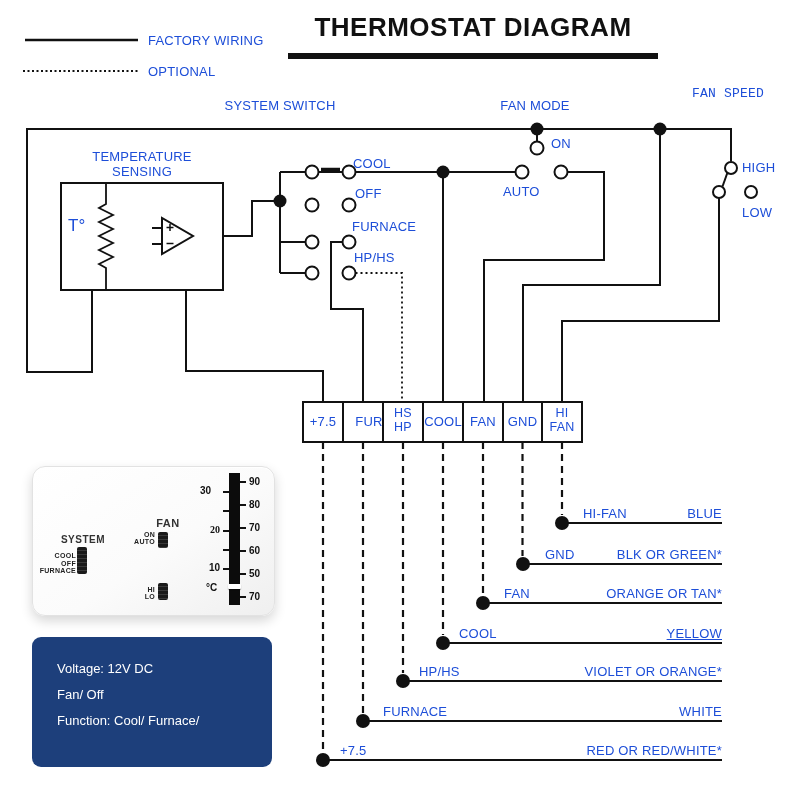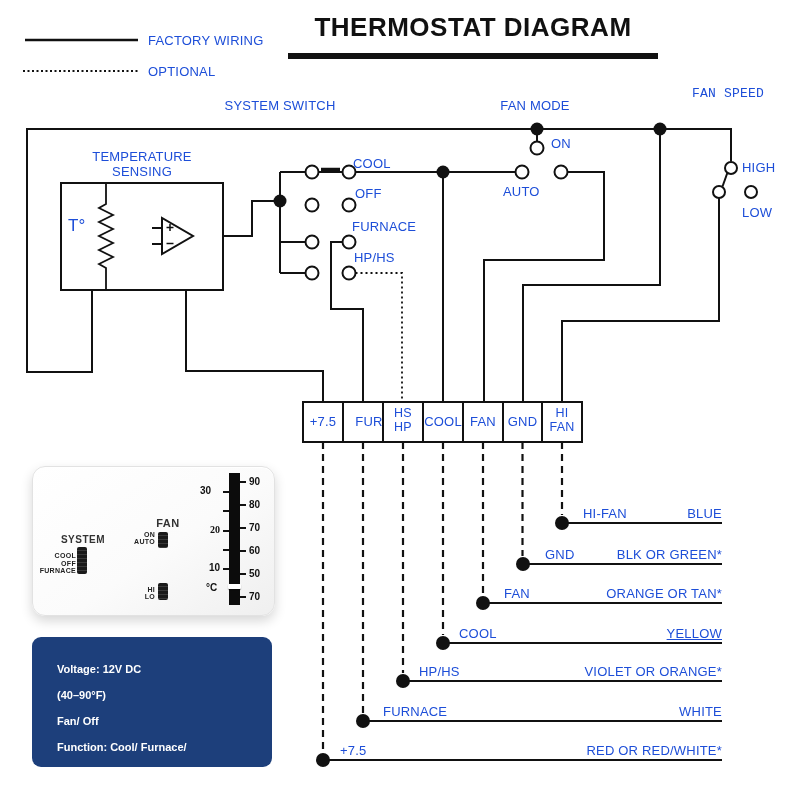--- a/index.html
+++ b/index.html
@@ -30,21 +30,21 @@
   .d-small{position:absolute;font-size:7px;font-weight:bold;letter-spacing:.3px;color:#222;white-space:nowrap;}
   .d-tick{position:absolute;width:6px;height:2px;background:#111;}
   .d-num{position:absolute;font-size:10px;font-weight:bold;color:#111;white-space:nowrap;}
   .scale-bar{position:absolute;left:229px;top:473px;width:11px;height:132px;background:#0c0c0c;}
   .scale-ind{position:absolute;left:228px;top:584px;width:13px;height:5px;background:#fff;border-radius:1px;box-shadow:0 1px 1px rgba(0,0,0,.4);}
   
   .info-box{
     position:absolute;left:32px;top:637px;width:240px;height:130px;border-radius:9px;
     background:#1d3f7b;color:#fff;box-sizing:border-box;padding:19px 0 0 25px;
   }
-  .info-box .line{font-size:11px;font-weight:bold;line-height:26px;white-space:nowrap;}
+  .info-box .line{font-size:13px;font-weight:normal;line-height:26px;white-space:nowrap;}
 </style>
 </head>
 <body>
 
 <svg width="800" height="800" viewBox="0 0 800 800">
   <g stroke="#111" stroke-width="2" fill="none">
 
     <path d="M25 40 H138" stroke-width="2.5"></path>
 
     <path d="M92 290 V372 H27 V129 H731 V161.5"></path>
@@ -238,16 +238,15 @@
 <div class="d-num" style="left:249px;top:476px;">90</div>
 <div class="d-num" style="left:249px;top:499px;">80</div>
 <div class="d-num" style="left:249px;top:522px;">70</div>
 <div class="d-num" style="left:249px;top:545px;">60</div>
 <div class="d-num" style="left:249px;top:568px;">50</div>
 <div class="d-num" style="left:249px;top:591px;">70</div>
 <div class="scale-ind"></div>
 
 <div class="info-box">
   <div class="line">Voltage: 12V DC</div>
-  <div class="line">(40–90°F)</div>
   <div class="line">Fan/ Off</div>
   <div class="line">Function: Cool/ Furnace/</div>
 </div>
 
 </body></html>

